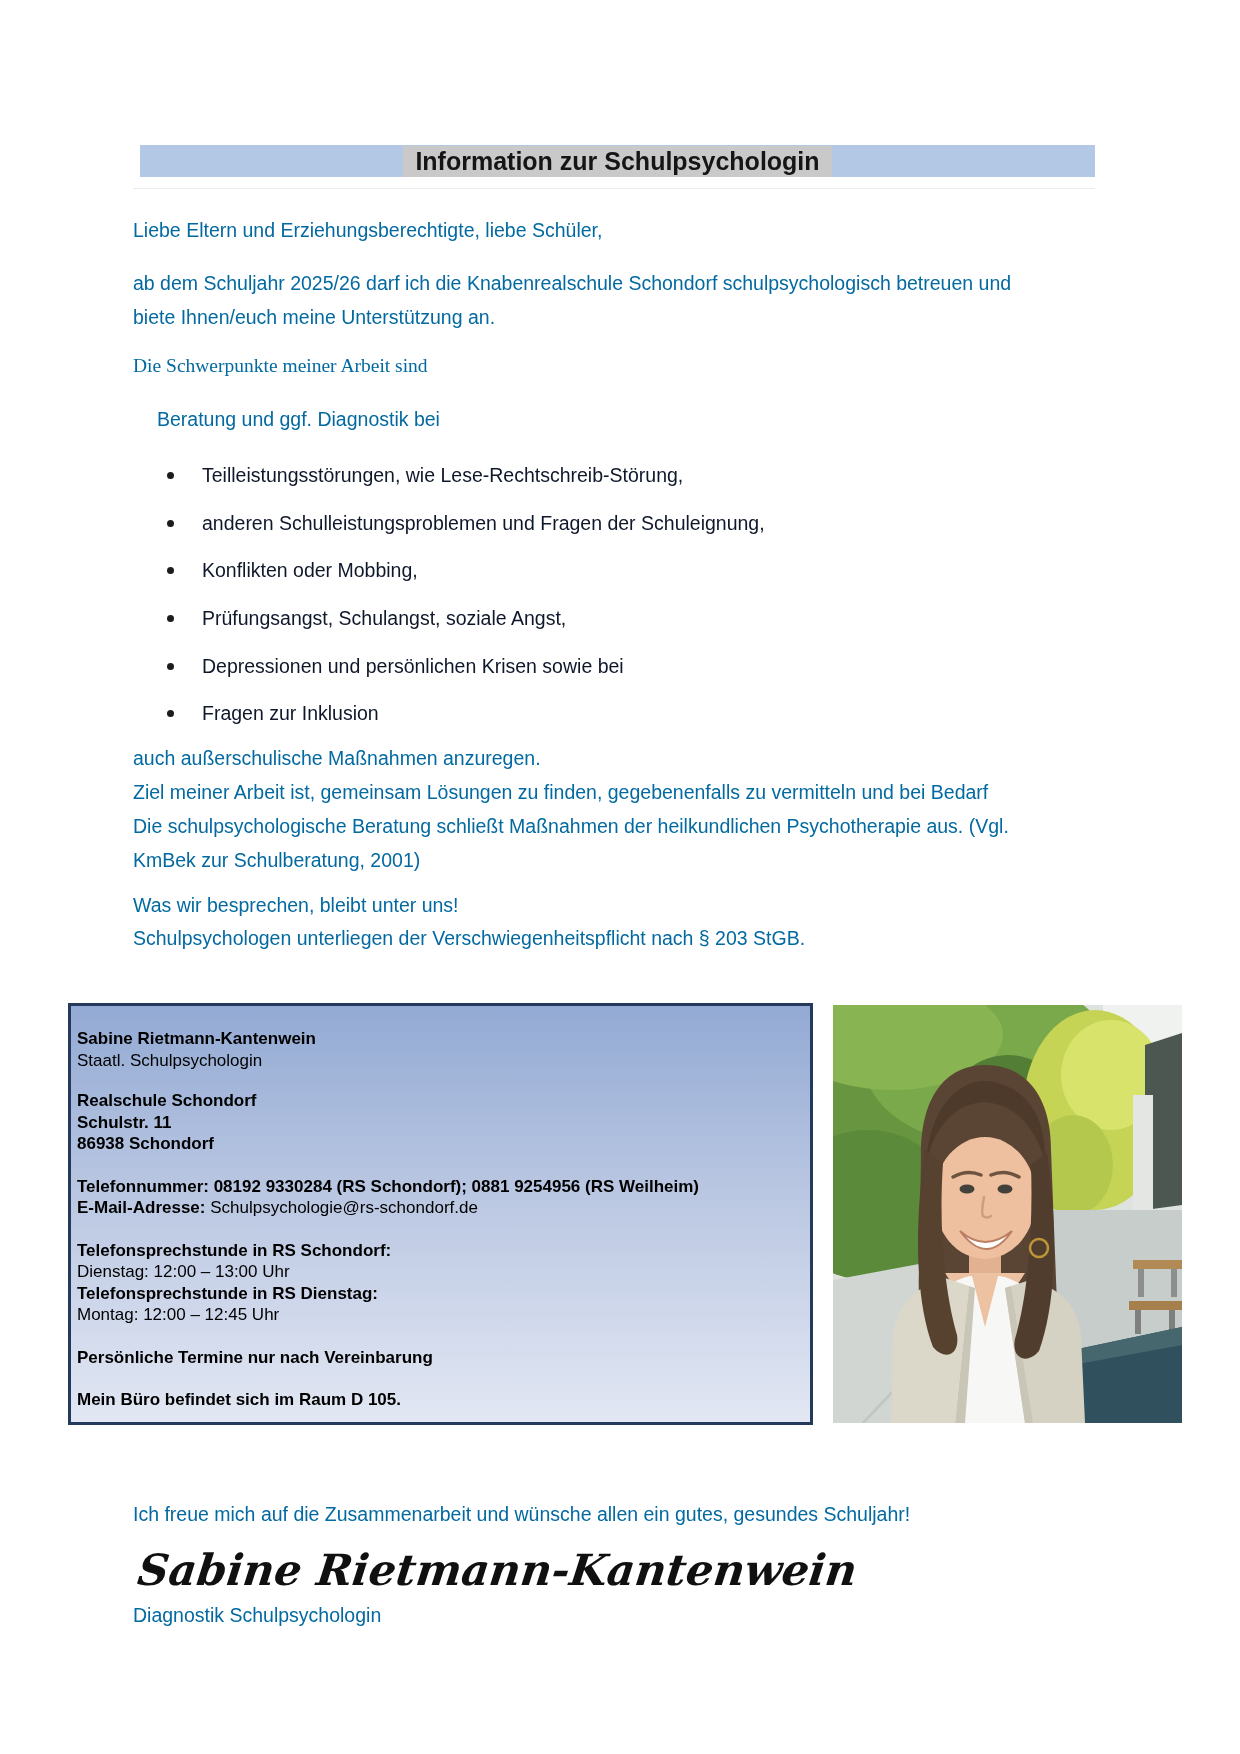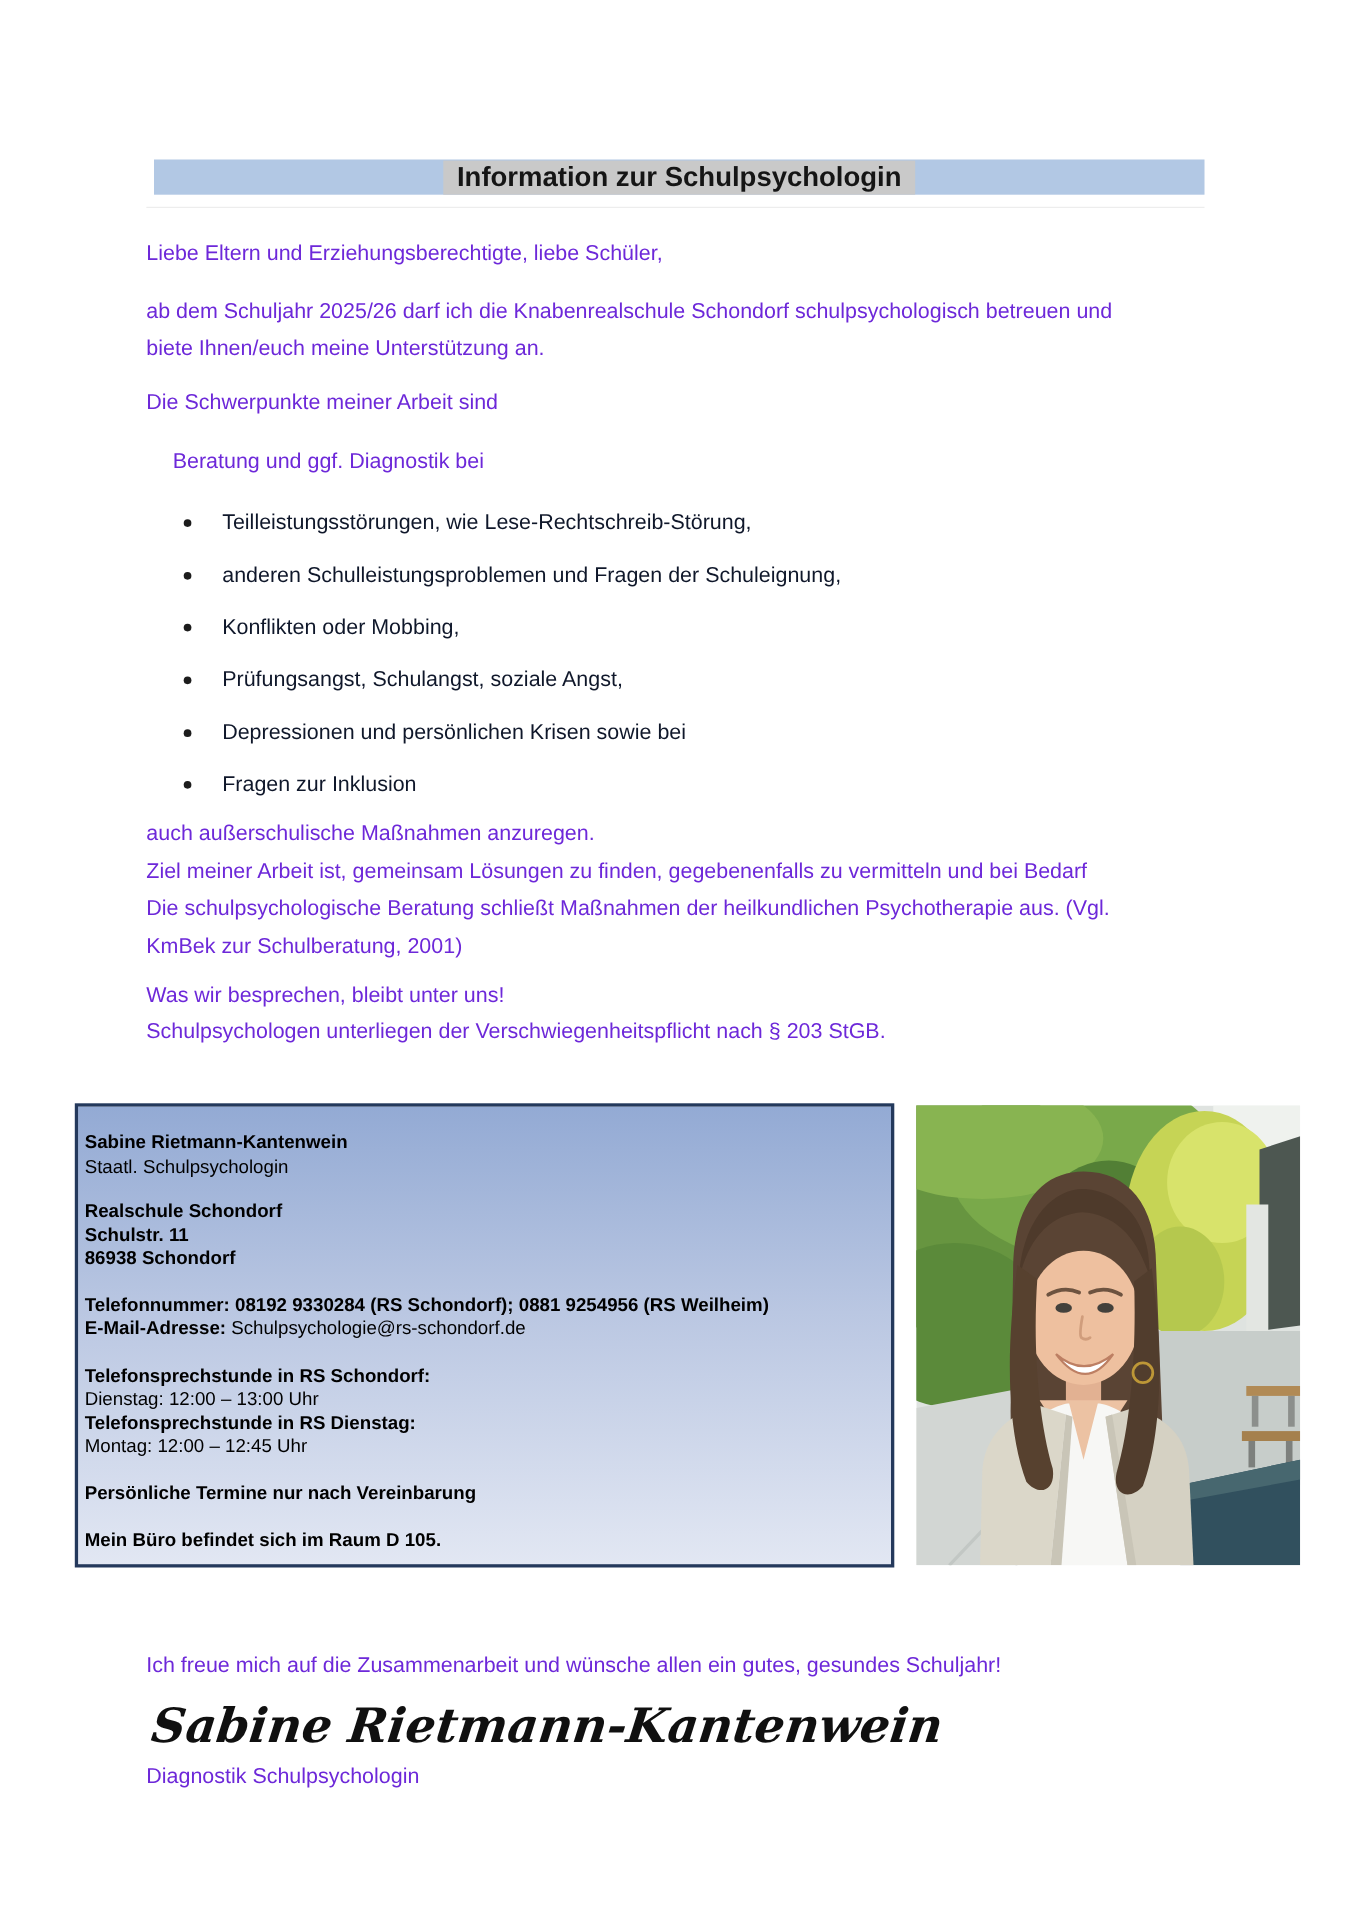--- a/index.html
+++ b/index.html
@@ -14,21 +14,21 @@
     position:absolute; left:140px; top:145px; width:955px; height:32px;
     background:#b2c8e4; display:flex; align-items:center; justify-content:center;
   }
   .title {
     font-size:25px; font-weight:bold; color:#151515;
     background:#c9c9c9; padding:1px 12px; white-space:nowrap;
   }
   .rule { position:absolute; left:133px; top:188px; width:962px; height:1px; background:#ececec; }
 
   
-  .t { position:absolute; left:133px; font-size:19.5px; line-height:24px; color:#6d28d9; }
+  .t { position:absolute; left:133px; font-size:19.5px; line-height:24px; color:#0369a1; }
   .para { line-height:34px; }
   .para33 { line-height:33px; }
 
   
   .bullets { position:absolute; left:167px; top:452px; }
   .bullet-row { display:flex; align-items:center; height:47.6px; }
   .dot { width:7px; height:7px; border-radius:50%; background:#1c1c1c; margin-right:28px; flex:none; }
   .bullet-text { font-size:19.5px; color:#0f172a; white-space:nowrap; }
 
   
@@ -67,21 +67,21 @@
   </div>
   <div class="rule"></div>
 
   <div class="t" style="top:218px;">Liebe Eltern und Erziehungsberechtigte, liebe Schüler,</div>
 
   <div class="t para" style="top:266px;">
     <div>ab dem Schuljahr 2025/26 darf ich die Knabenrealschule Schondorf schulpsychologisch betreuen und</div>
     <div>biete Ihnen/euch meine Unterstützung an.</div>
   </div>
 
-  <div class="t" style="top:354px;">Die Schwerpunkte meiner Arbeit sind</div>
+  <div class="t" style="top:354px;font-family:Liberation Serif, serif;">Die Schwerpunkte meiner Arbeit sind</div>
   <div class="t" style="top:407px;margin-left:24px;">Beratung und ggf. Diagnostik bei</div>
 
   <div class="bullets">
     <div class="bullet-row">
       <span class="dot"></span>
       <span class="bullet-text">Teilleistungsstörungen, wie Lese-Rechtschreib-Störung,</span>
     </div>
     <div class="bullet-row">
       <span class="dot"></span>
       <span class="bullet-text">anderen Schulleistungsproblemen und Fragen der Schuleignung,</span>

